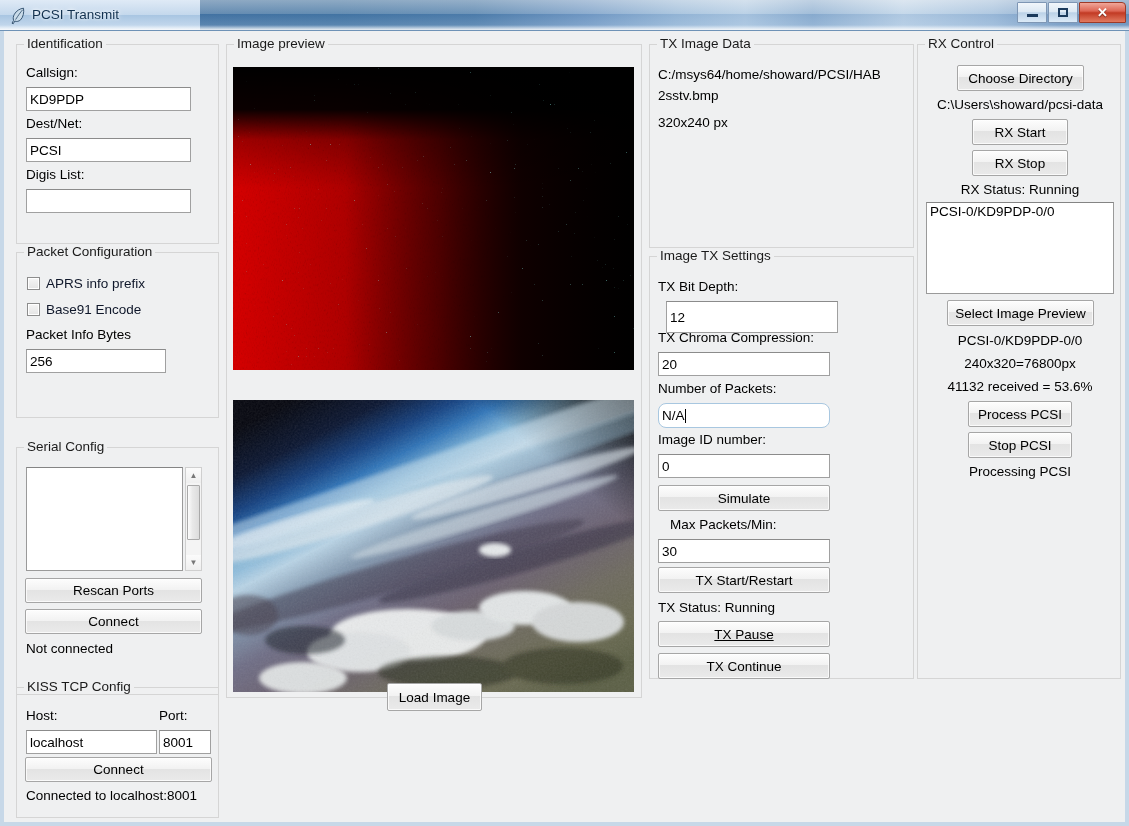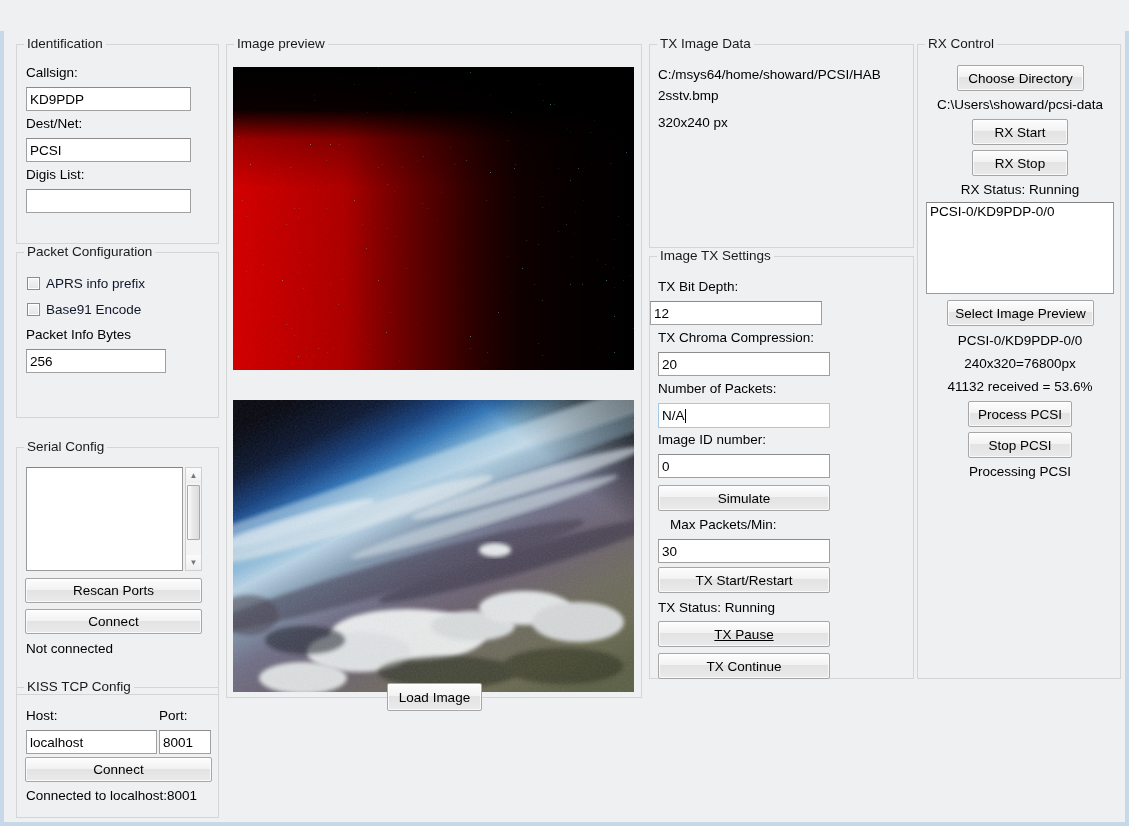--- a/index.html
+++ b/index.html
@@ -194,20 +194,43 @@
   .subtext-center {
     position: absolute; text-align: center;
     font-size: 13.5px; color: #000; white-space: nowrap;
   }
 </style>
 </head>
 <body>
 
 <div id="window">
 
+  <div id="titlebar">
+    <div id="title-left"></div>
+    <svg id="app-icon" viewBox="0 0 18 19">
+      <path d="M14.5 2.2 C11 2.6 7.4 4.6 5.4 8.2 C4.2 10.4 3.9 12.6 4.6 14.4 L3.0 17.2 L4.2 17.8 L5.8 15.1 C7.6 15.9 9.9 15.4 11.6 13.8 C14.2 11.3 15.2 6.2 14.5 2.2 Z" fill="#c9dbe9" stroke="#2a4a68" stroke-width="0.9"></path>
+      <path d="M13.6 3.8 C11.3 6.5 9.2 9.6 6.6 13.6" stroke="#2a4a68" stroke-width="0.8" fill="none"></path>
+    </svg>
+    <div id="title-text">PCSI Transmit</div>
+    <div id="winbtns">
+      <div class="wbtn">
+        <div class="wb-glyph">
+            <div class="minglyph"></div>
+          </div>
+      </div>
+      <div class="wbtn">
+        <div class="wb-glyph">
+            <div class="maxglyph"></div>
+          </div>
+      </div>
+      <div class="wbtn close">
+        <div class="wb-glyph">✕</div>
+      </div>
+    </div>
+  </div>
 
   <div id="client">
 
     <div class="lf" style="left:12px; top:13px; width:203px; height:200px;">
       <div class="lf-title">Identification</div>
       <div class="lbl" style="left:9px; top:20px;">Callsign:</div>
       <div class="entry" style="left:9px; top:42px; width:165px; height:24px;">KD9PDP</div>
       <div class="lbl" style="left:9px; top:71px;">Dest/Net:</div>
       <div class="entry" style="left:9px; top:93px; width:165px; height:24px;">PCSI</div>
       <div class="lbl" style="left:9px; top:122px;">Digis List:</div>
@@ -390,27 +413,27 @@
       <div class="lf-title">TX Image Data</div>
       <div class="lbl" style="left:8px; top:22px;">C:/msys64/home/showard/PCSI/HAB</div>
       <div class="lbl" style="left:8px; top:43px;">2sstv.bmp</div>
       <div class="lbl" style="left:8px; top:70px;">320x240 px</div>
     </div>
 
     <div class="lf" style="left:645px; top:225px; width:265px; height:423px;">
       <div class="lf-title">Image TX Settings</div>
 
       <div class="lbl" style="left:8px; top:22px;">TX Bit Depth:</div>
-      <div class="entry" style="left:0; top:44px; width:172px; height:24px;">12</div>
+      <div class="entry" style="left:16px; top:44px; width:172px; height:32px;">12</div>
 
       <div class="lbl" style="left:8px; top:73px;">TX Chroma Compression:</div>
       <div class="entry" style="left:8px; top:95px; width:172px; height:24px;">20</div>
 
       <div class="lbl" style="left:8px; top:124px;">Number of Packets:</div>
-      <div class="entry focus" style="left:8px; top:146px; width:172px; height:25px;">
+      <div class="entry focus" style="left:8px; top:146px; width:172px; height:25px;border-radius:8px;">
         <span>N/A</span>
           <span class="caret"></span>
       </div>
 
       <div class="lbl" style="left:8px; top:175px;">Image ID number:</div>
       <div class="entry" style="left:8px; top:197px; width:172px; height:24px;">0</div>
 
       <div class="btn" style="left:8px; top:228px; width:172px; height:26px;">Simulate</div>
 
       <div class="lbl" style="left:20px; top:260px;">Max Packets/Min:</div>

